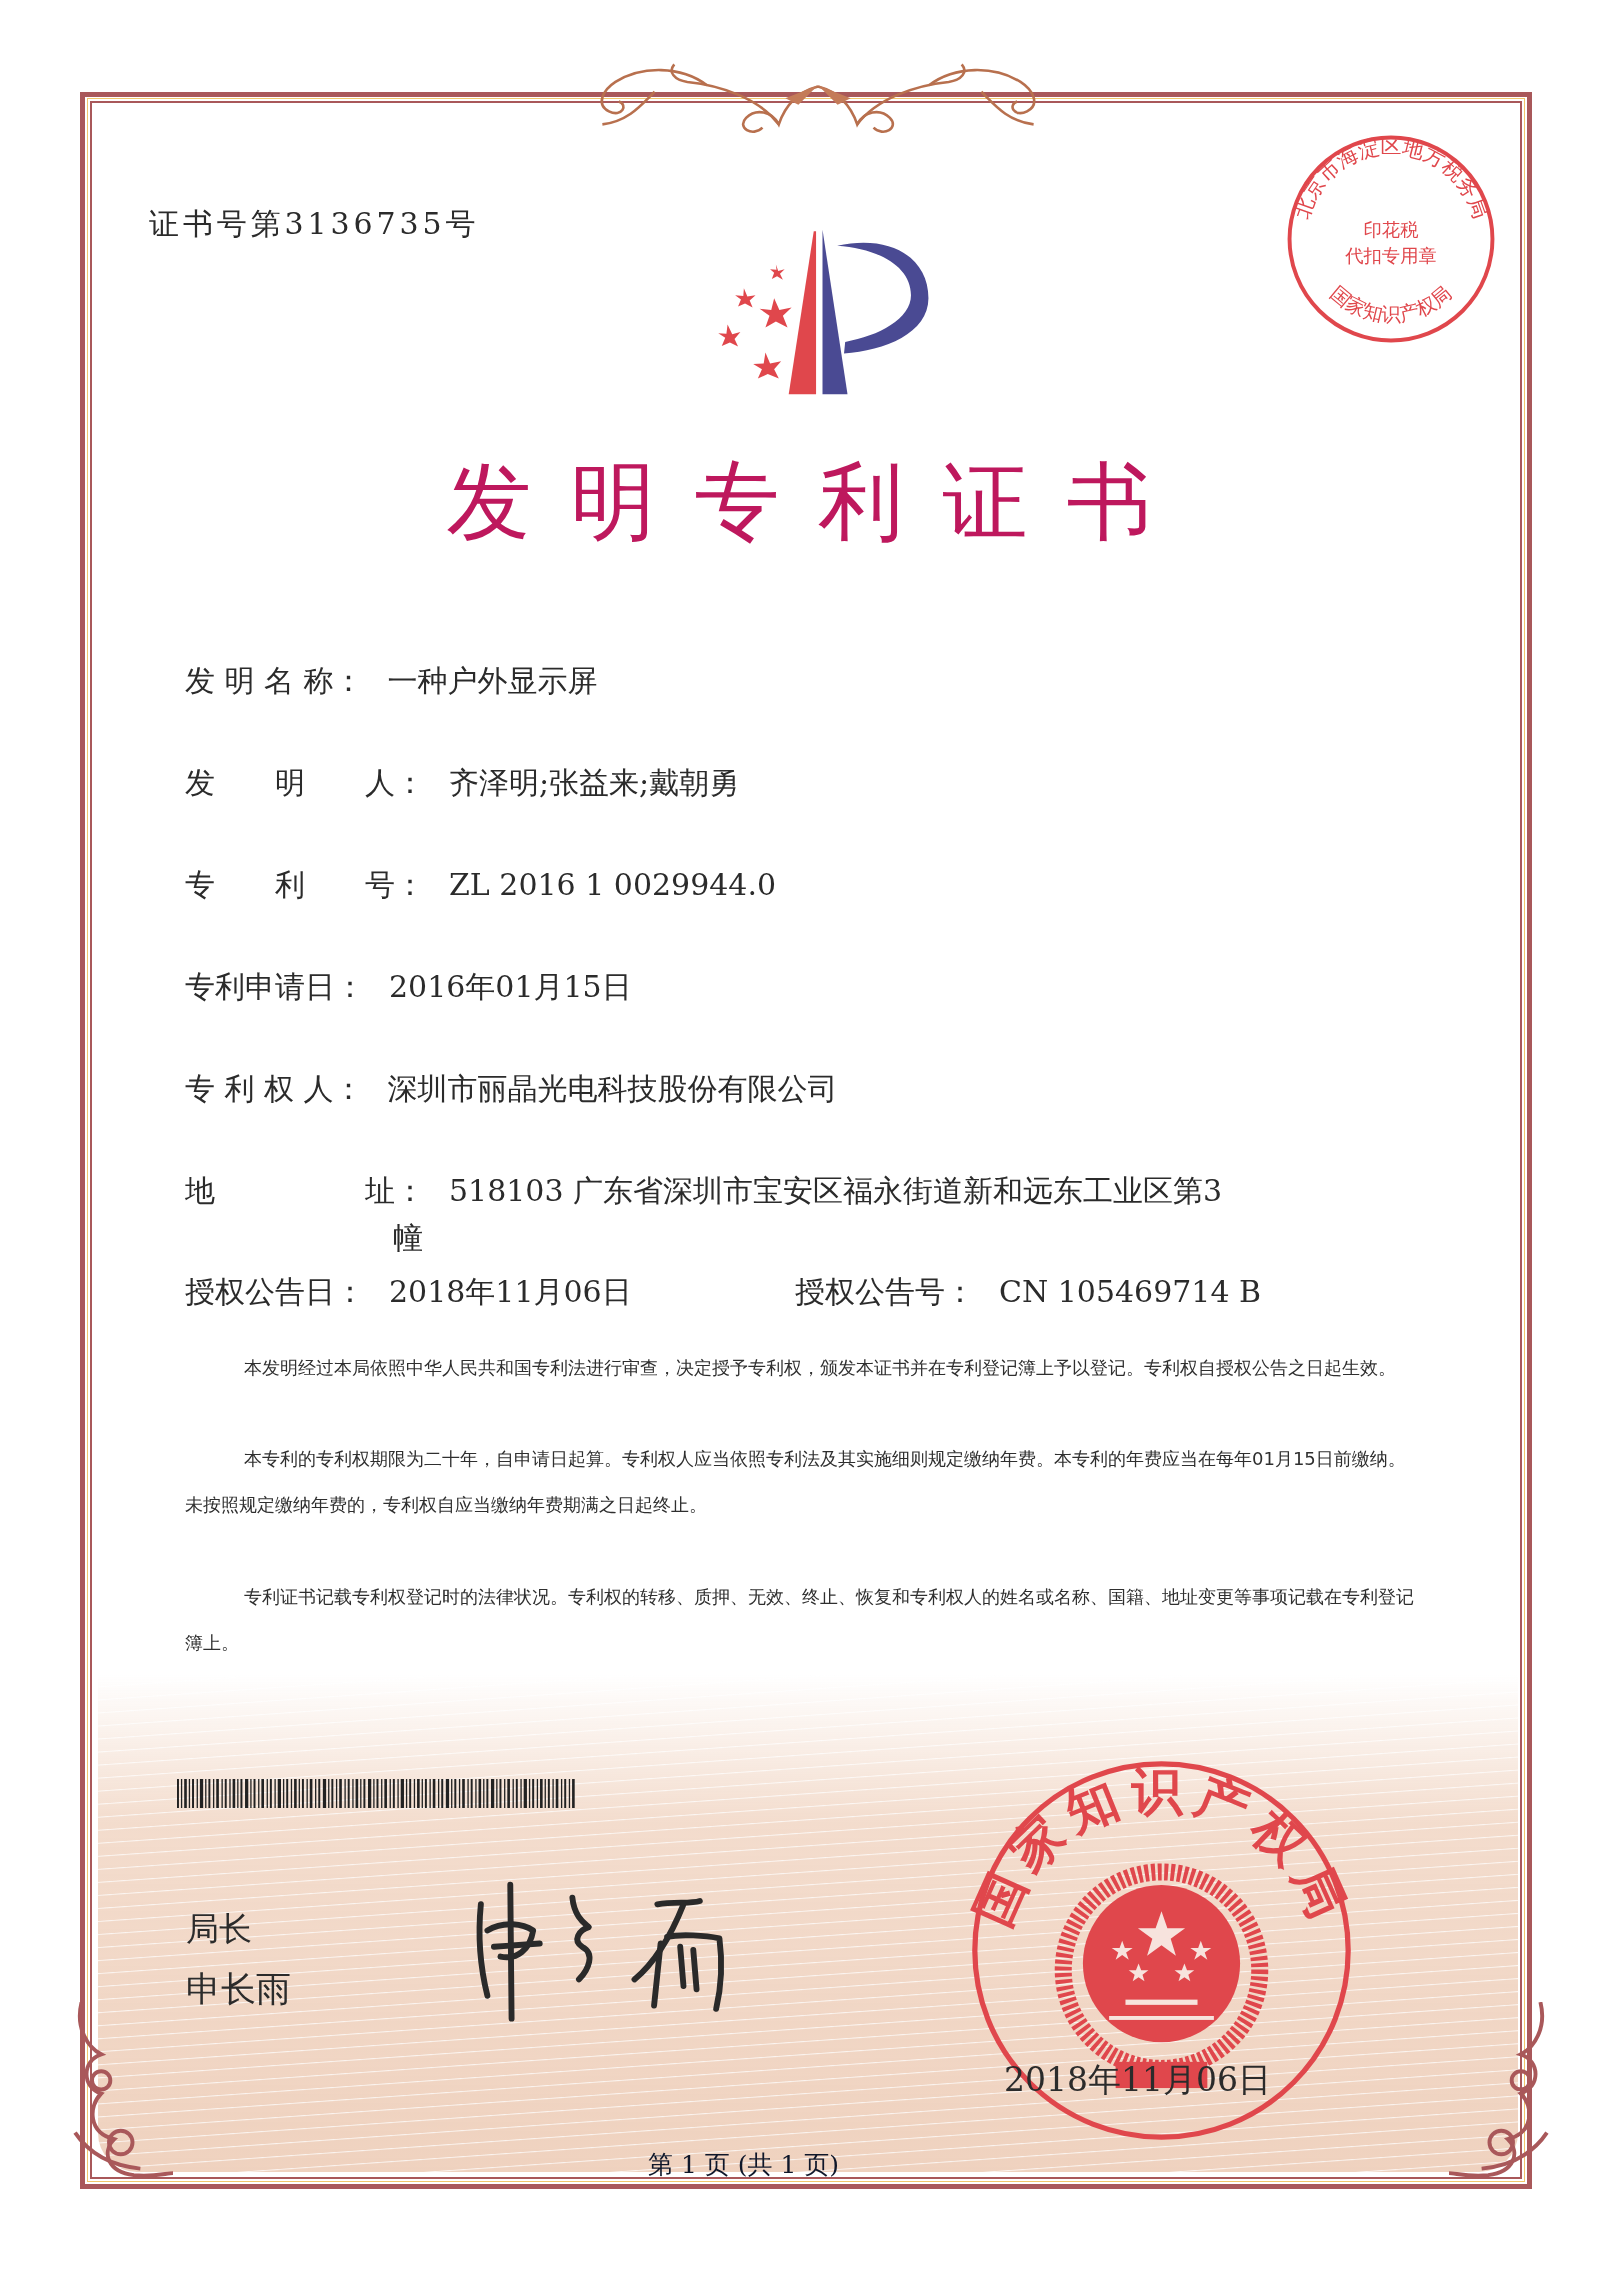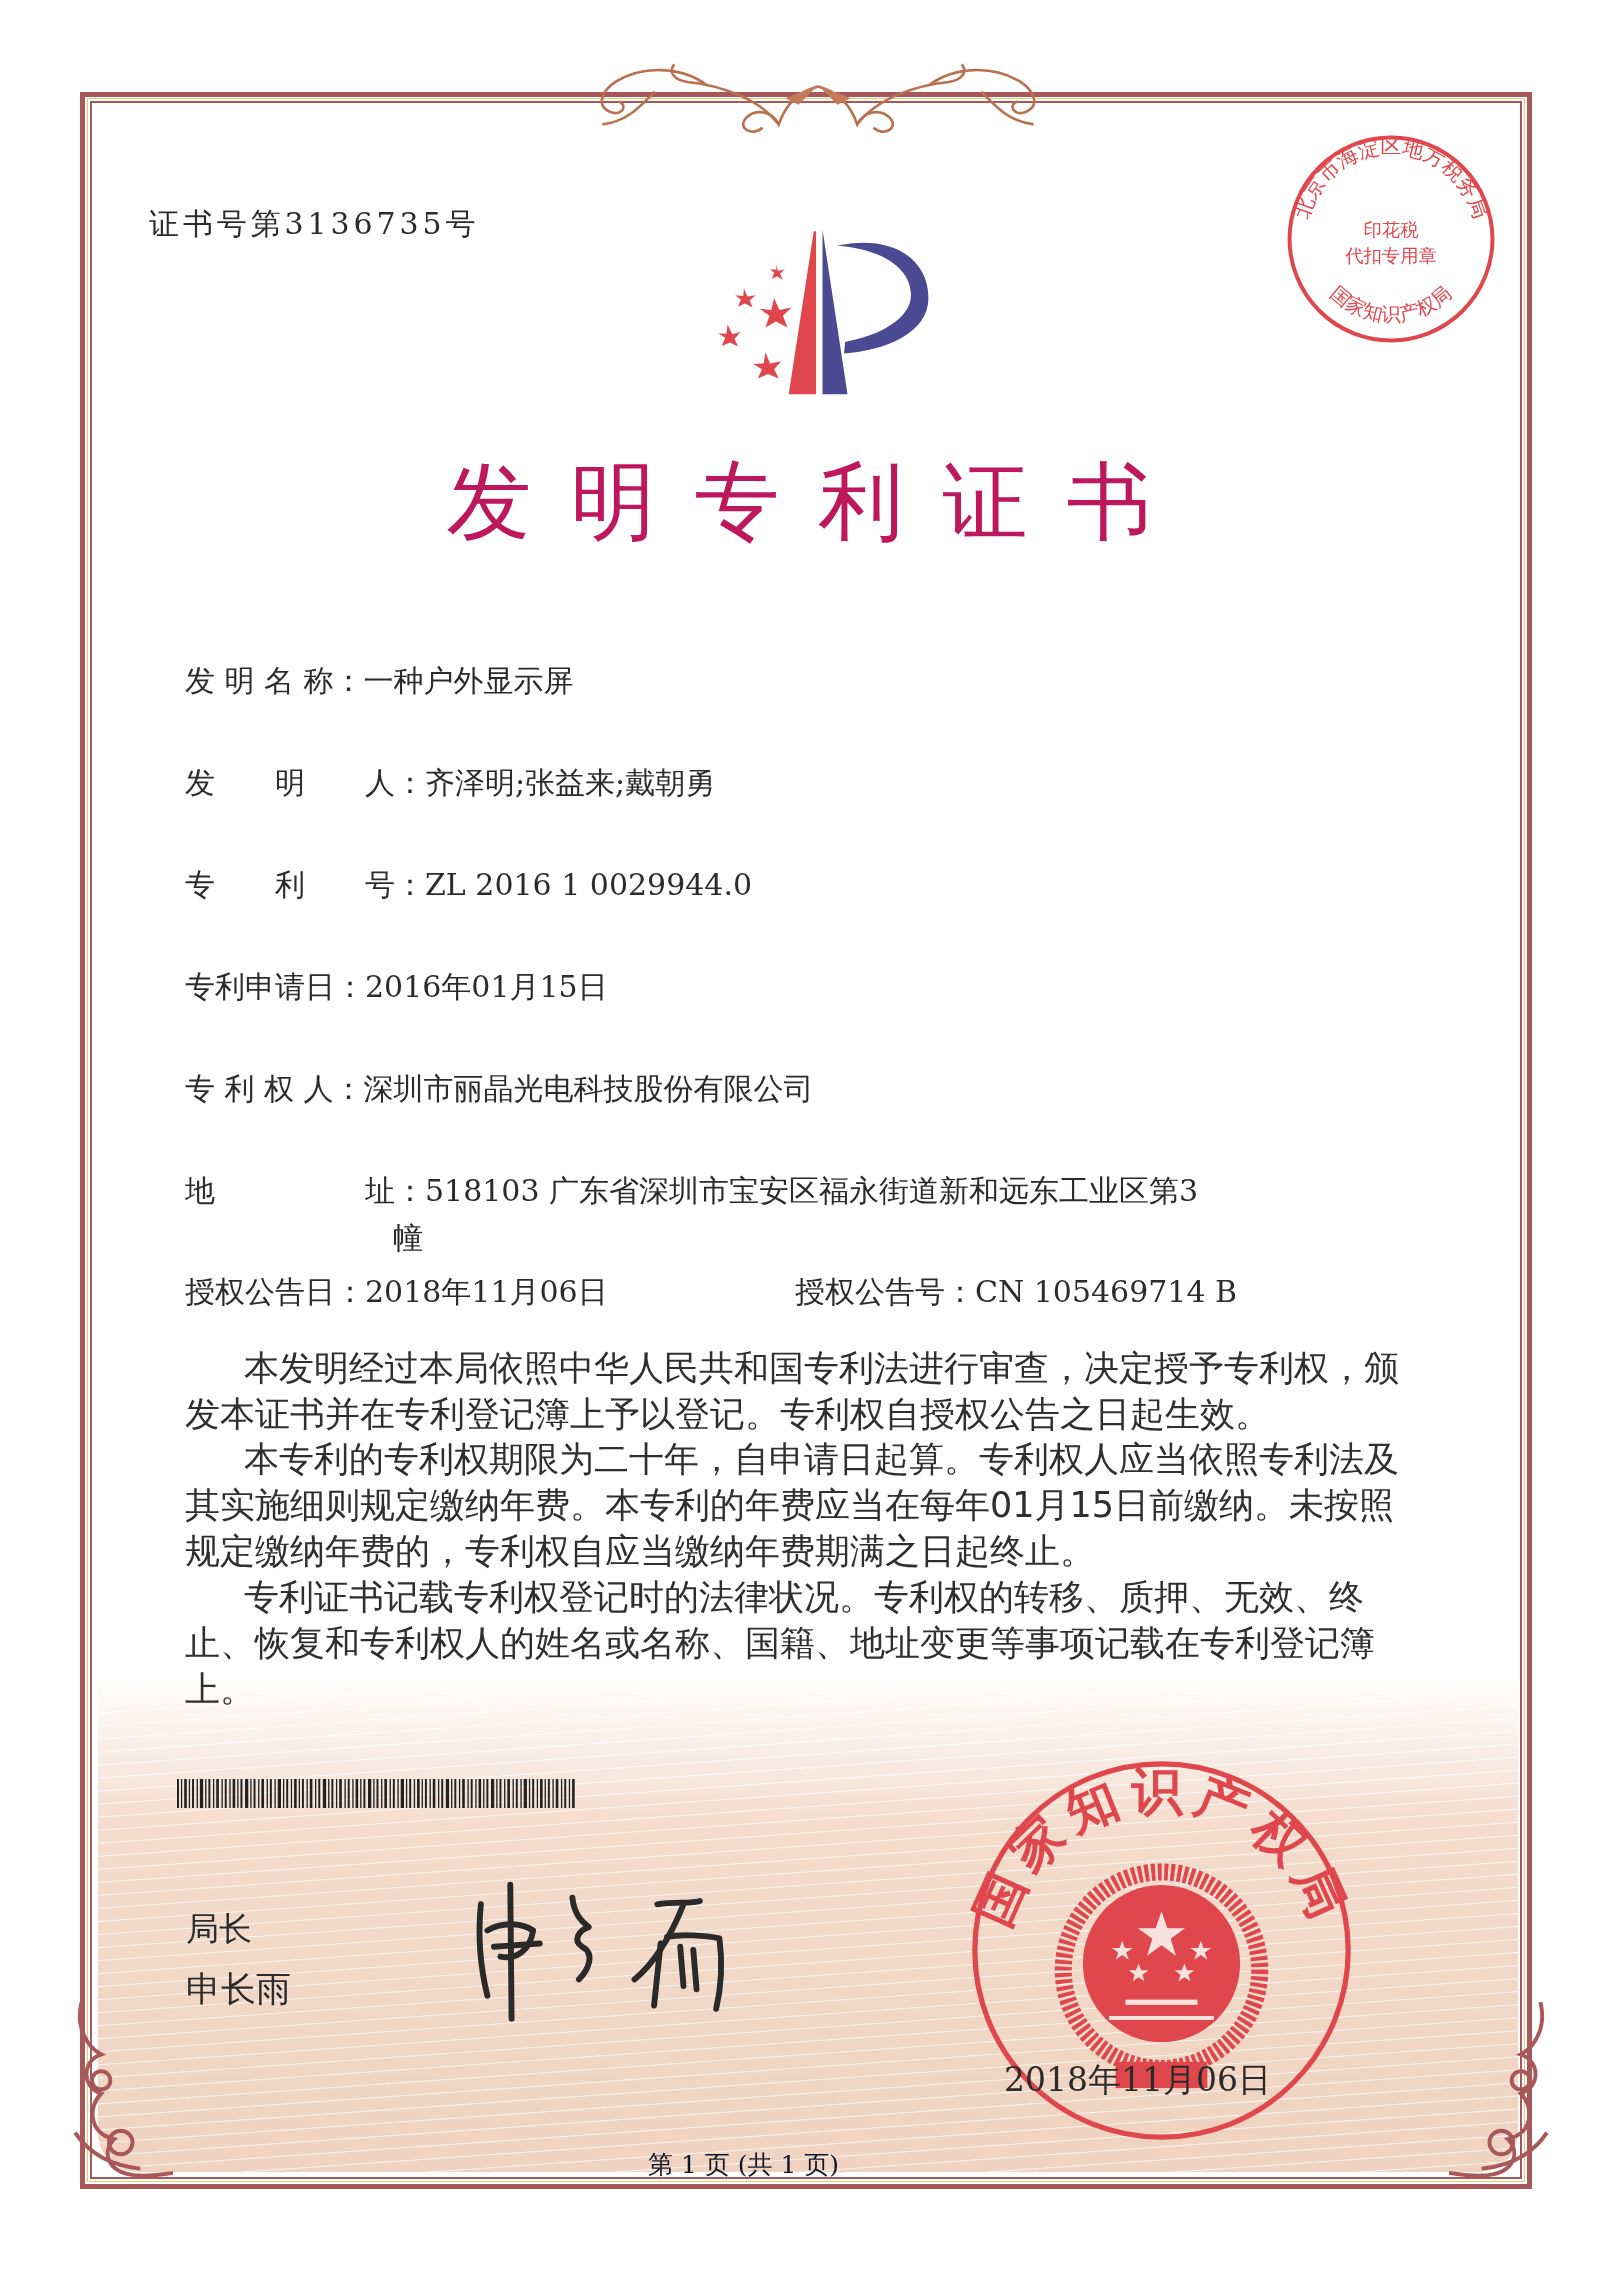--- a/index.html
+++ b/index.html
@@ -35,27 +35,27 @@
   
   .tax-stamp { position:absolute; left:1283px; top:131px; width:216px; height:216px; }
 
   
   .title { position:absolute; left:393px; top:445px; width:851px; text-align:center;
            font-size:85px; letter-spacing:39px; color:#be185d;
            font-family:"DejaVu Sans", "Liberation Sans", sans-serif; }
 
   .field { position:absolute; left:185px; font-size:30px; white-space:nowrap; }
   .field .label { display:inline-block; letter-spacing:0; }
-  .field .value { display:inline-block; }
+  .field .value { display:inline-block;margin-left:24px; }
 
   .f1 { top:661px; } .f2 { top:763px; } .f3 { top:865px; } .f4 { top:967px; }
   .f5 { top:1069px; } .f6 { top:1171px; } .f6b { top:1218px; left:393px; }
   .f7 { top:1272px; } .f8 { top:1272px; left:795px;text-align:right; }
 
-  .para { position:absolute; left:185px; width:1230px; font-size:35px; line-height:46px;
+  .para { position:absolute; left:185px; width:1230px; font-size:18px; line-height:46px;
           font-family:"DejaVu Sans", "Liberation Sans", sans-serif; color:#2f2f2f; text-indent:59px; }
   .p1 { top:1345px; } .p2 { top:1436px; } .p3 { top:1574px; }
 
   .barcode { position:absolute; left:177px; top:1779px; width:399px; height:29.4px; }
 
   .director-title { position:absolute; left:186px; top:1907px; font-size:33px;
                     font-family:"DejaVu Sans", "Liberation Sans", sans-serif; }
   .director-name { position:absolute; left:186px; top:1966px; font-size:35px;
                    font-family:Liberation Serif, serif; }
   .signature { position:absolute; left:458px; top:1865px; width:366px; height:157px; }

